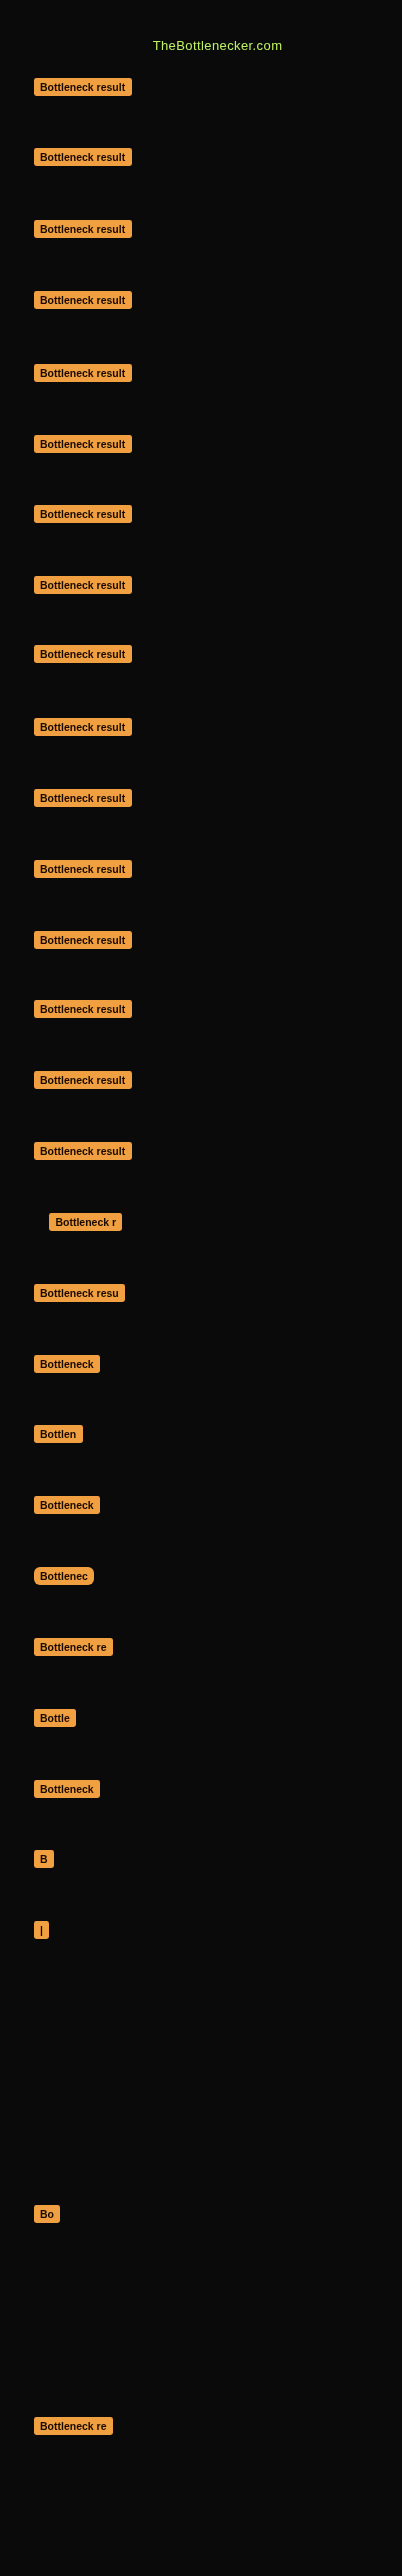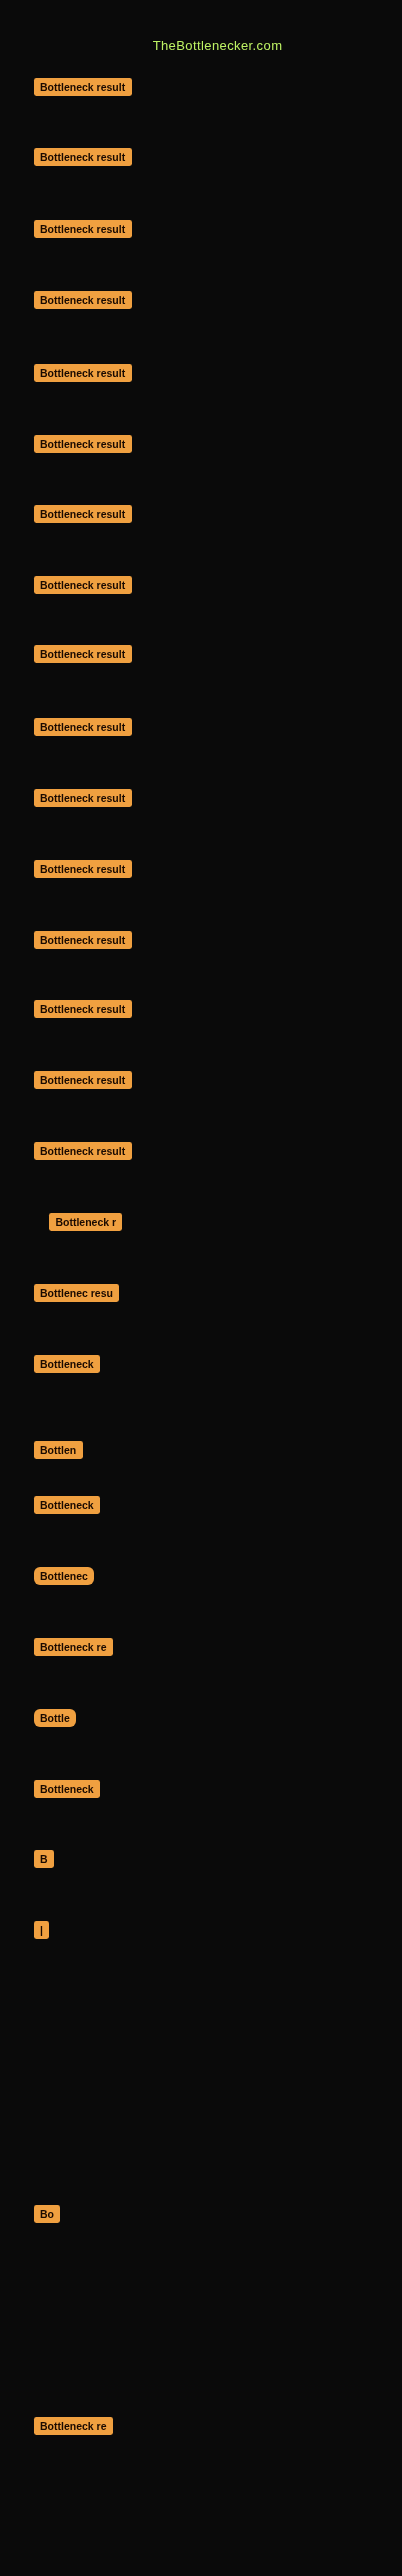--- a/index.html
+++ b/index.html
@@ -57,26 +57,26 @@
     <div class="bottleneck-item" style="top: 544px; left: 1.6px;"><span class="bottleneck-badge" style="max-width: 159px;">Bottleneck result</span></div>
     <div class="bottleneck-item" style="top: 613px; left: 1.6px;"><span class="bottleneck-badge" style="max-width: 156px;">Bottleneck result</span></div>
     <div class="bottleneck-item" style="top: 686px; left: 1.6px;"><span class="bottleneck-badge" style="max-width: 154px;">Bottleneck result</span></div>
     <div class="bottleneck-item" style="top: 757px; left: 1.6px;"><span class="bottleneck-badge" style="max-width: 150px;">Bottleneck result</span></div>
     <div class="bottleneck-item" style="top: 828px; left: 1.6px;"><span class="bottleneck-badge" style="max-width: 147px;">Bottleneck result</span></div>
     <div class="bottleneck-item" style="top: 899px; left: 1.6px;"><span class="bottleneck-badge" style="max-width: 147px;">Bottleneck result</span></div>
     <div class="bottleneck-item" style="top: 968px; left: 1.6px;"><span class="bottleneck-badge" style="max-width: 145px;">Bottleneck result</span></div>
     <div class="bottleneck-item" style="top: 1039px; left: 1.6px;"><span class="bottleneck-badge" style="max-width: 141px;">Bottleneck result</span></div>
     <div class="bottleneck-item" style="top: 1110px; left: 1.6px;"><span class="bottleneck-badge" style="max-width: 135px;">Bottleneck result</span></div>
     <div class="bottleneck-item" style="top: 1181px; left: 17px;"><span class="bottleneck-badge" style="max-width: 98px;">Bottleneck r</span></div>
-    <div class="bottleneck-item" style="top: 1252px; left: 1.6px;"><span class="bottleneck-badge" style="max-width: 111px;">Bottlenec resu</span></div>
+    <div class="bottleneck-item" style="top: 1252px; left: 1.6px;"><span class="bottleneck-badge" style="max-width: 111px;">Bottleneck resu</span></div>
     <div class="bottleneck-item" style="top: 1323px; left: 1.6px;"><span class="bottleneck-badge" style="max-width: 85px;">Bottleneck</span></div>
-    <div class="bottleneck-item" style="top: 1393px; left: 1.6px;"><span class="bottleneck-badge" style="max-width: 63px; margin-top: 16px;">Bottlen</span></div>
+    <div class="bottleneck-item" style="top: 1393px; left: 1.6px;"><span class="bottleneck-badge" style="max-width: 63px;">Bottlen</span></div>
     <div class="bottleneck-item" style="top: 1464px; left: 1.6px;"><span class="bottleneck-badge" style="max-width: 82px;">Bottleneck</span></div>
     <div class="bottleneck-item" style="top: 1535px; left: 1.6px;"><span class="bottleneck-badge" style="max-width: 74px; border-radius: 6px;">Bottlenec</span></div>
     <div class="bottleneck-item" style="top: 1606px; left: 1.6px;"><span class="bottleneck-badge" style="max-width: 95px;">Bottleneck re</span></div>
-    <div class="bottleneck-item" style="top: 1677px; left: 1.6px;"><span class="bottleneck-badge" style="max-width: 55px; border-radius: 6px;">Bottle</span></div>
+    <div class="bottleneck-item" style="top: 1677px; left: 1.6px;"><span class="bottleneck-badge" style="max-width: 55px;">Bottle</span></div>
     <div class="bottleneck-item" style="top: 1748px; left: 1.6px;"><span class="bottleneck-badge" style="max-width: 81px;">Bottleneck</span></div>
     <div class="bottleneck-item" style="top: 1818px; left: 1.6px;"><span class="bottleneck-badge" style="max-width: 26px;">B</span></div>
     <div class="bottleneck-item" style="top: 1889px; left: 1.6px;"><span class="bottleneck-badge" style="max-width: 17.7px;">|</span></div>
     <div class="bottleneck-item" style="top: 2173px; left: 1.6px;"><span class="bottleneck-badge" style="max-width: 32px;">Bo</span></div>
     <div class="bottleneck-item" style="top: 2385px; left: 1.6px;"><span class="bottleneck-badge" style="max-width: 95px;">Bottleneck re</span></div>
   </div>
 
 
 </body></html>

